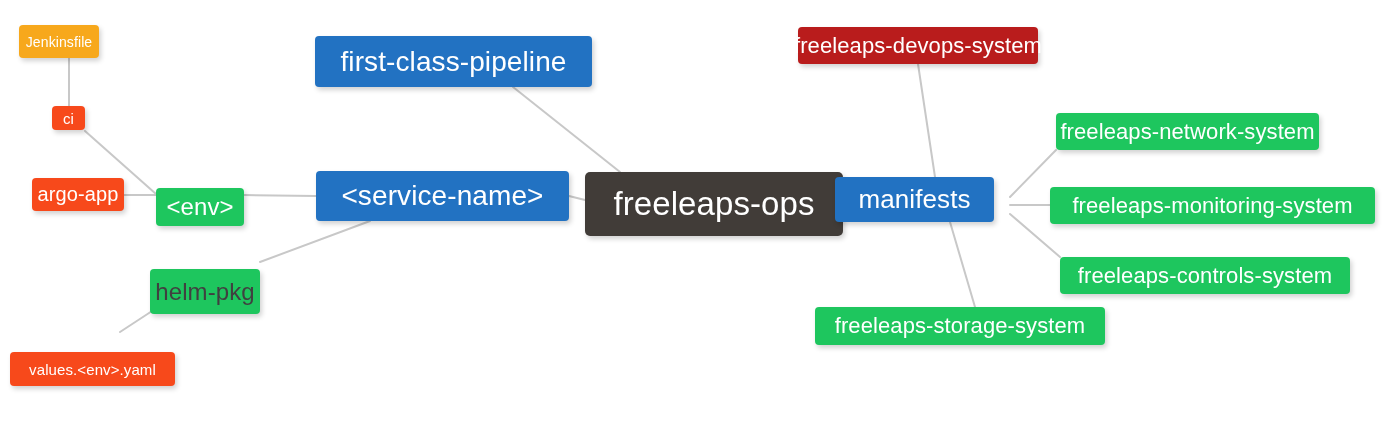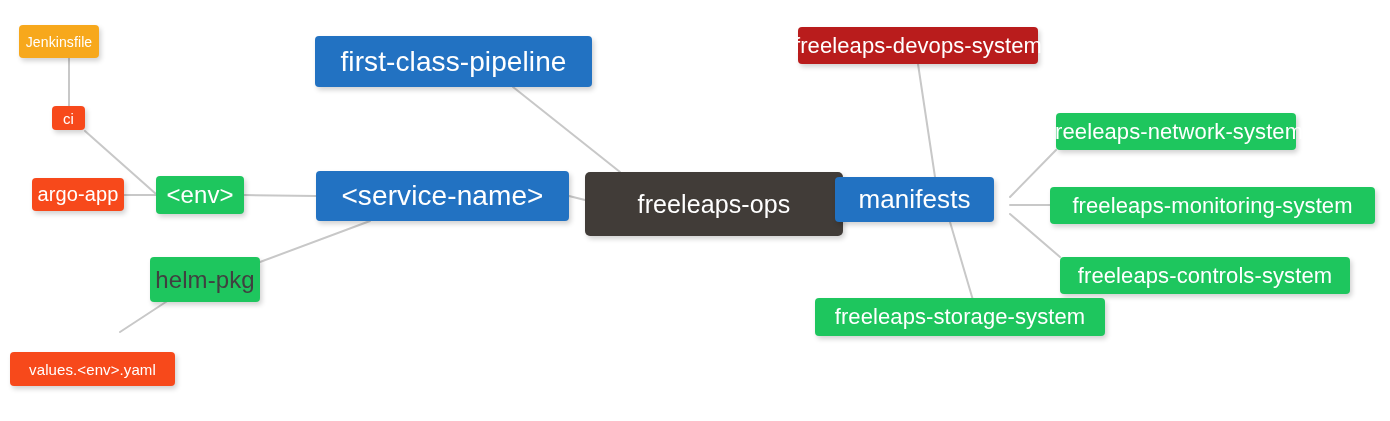--- a/index.html
+++ b/index.html
@@ -32,38 +32,39 @@
     color: #ffffff;
     border-radius: 4px;
     white-space: nowrap;
     box-shadow: 2px 3px 5px rgba(0,0,0,0.18);
     letter-spacing: 0.1px;
     font-weight: 400;
     padding: 0 10px;
   }
   .lvl-root {
     background: #413c38;
-    font-size: 25px;
+    font-size: 33px;
     border-radius: 5px;
   }
   .lvl-blue {
     background: #2272c2;
     font-size: 28px;
   }
   .lvl-blue-sm {
     background: #2272c2;
     font-size: 26px;
   }
   .lvl-green {
     background: #1ec65e;
     font-size: 22px;
   }
   .lvl-green-md {
     background: #1ec65e;
     font-size: 24px;
+    margin-top: 12px;
   }
   .lvl-orange {
     background: #f7a81c;
     font-size: 14px;
   }
   .lvl-red {
     background: #f7491b;
     font-size: 20px;
   }
   .lvl-red-sm {
@@ -96,18 +97,18 @@
       <div class="mm-node lvl-red-sm" style="left: 52px; top: 106px; width: 33px; height: 24px; background: rgb(247, 73, 27); color: rgb(255, 255, 255);">ci</div>
       <div class="mm-node lvl-red" style="left: 32px; top: 178px; width: 92px; height: 33px; background: rgb(247, 73, 27); color: rgb(255, 255, 255);">argo-app</div>
       <div class="mm-node lvl-green-md" style="left: 156px; top: 176px; width: 88px; height: 38px; background: rgb(30, 198, 94); color: rgb(255, 255, 255);">&lt;env&gt;</div>
       <div class="mm-node lvl-green-md" style="left: 150px; top: 257px; width: 110px; height: 45px; background: rgb(30, 198, 94); color: #404040; text-align: center;">helm-pkg</div>
       <div class="mm-node lvl-red-sm" style="left: 10px; top: 332px; width: 165px; height: 34px; background: rgb(247, 73, 27); color: rgb(255, 255, 255); margin-top: 20px;">values.&lt;env&gt;.yaml</div>
       <div class="mm-node lvl-blue" style="left: 315px; top: 36px; width: 277px; height: 51px; background: rgb(34, 114, 194); color: rgb(255, 255, 255); text-align: center;">first-class-pipeline</div>
       <div class="mm-node lvl-blue" style="left: 316px; top: 171px; width: 253px; height: 50px; background: rgb(34, 114, 194); color: rgb(255, 255, 255);">&lt;service-name&gt;</div>
       <div class="mm-node lvl-root" style="left: 585px; top: 172px; width: 258px; height: 64px; background: rgb(65, 60, 56); color: rgb(255, 255, 255);">freeleaps-ops</div>
       <div class="mm-node lvl-blue-sm" style="left: 835px; top: 177px; width: 159px; height: 45px; background: rgb(34, 114, 194); color: rgb(255, 255, 255);">manifests</div>
       <div class="mm-node lvl-green" style="left: 798px; top: 27px; width: 240px; height: 37px; background: #b91c1c; color: rgb(255, 255, 255);">freeleaps-devops-system</div>
-      <div class="mm-node lvl-green" style="left: 1056px; top: 113px; width: 240px; height: 37px; background: rgb(30, 198, 94); color: rgb(255, 255, 255);">freeleaps-network-system</div>
+      <div class="mm-node lvl-green" style="left: 1056px; top: 113px; width: 263px; height: 37px; background: rgb(30, 198, 94); color: rgb(255, 255, 255);">freeleaps-network-system</div>
       <div class="mm-node lvl-green" style="left: 1050px; top: 187px; width: 325px; height: 37px; background: rgb(30, 198, 94); color: rgb(255, 255, 255);">freeleaps-monitoring-system</div>
       <div class="mm-node lvl-green" style="left: 1060px; top: 257px; width: 290px; height: 37px; background: rgb(30, 198, 94); color: rgb(255, 255, 255);">freeleaps-controls-system</div>
-      <div class="mm-node lvl-green" style="left: 815px; top: 298px; width: 290px; height: 38px; background: rgb(30, 198, 94); color: rgb(255, 255, 255);">freeleaps-storage-system</div>
+      <div class="mm-node lvl-green" style="left: 815px; top: 307px; width: 290px; height: 38px; background: rgb(30, 198, 94); color: rgb(255, 255, 255);">freeleaps-storage-system</div>
     </div>
 </div>
 
 </body></html>

